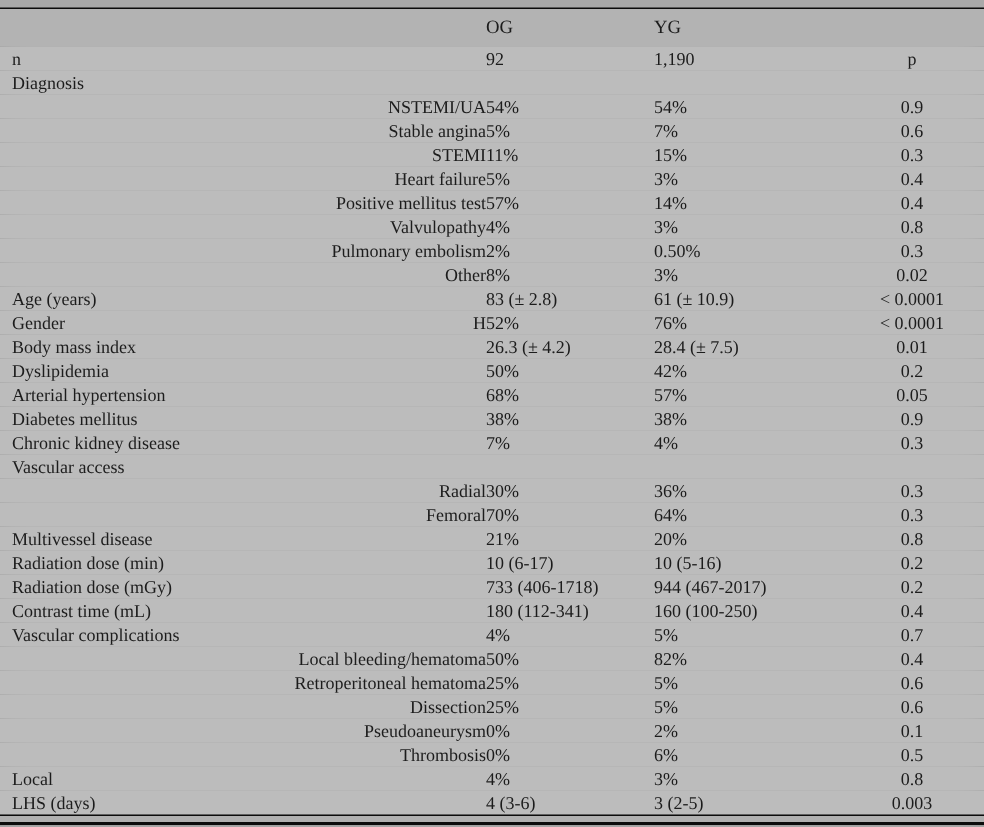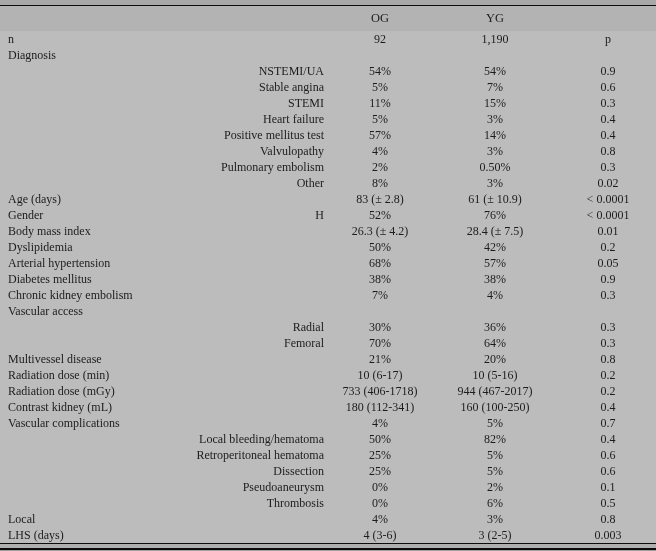--- a/index.html
+++ b/index.html
@@ -47,22 +47,22 @@
     height: 16px;
     font-size: 12px;
     line-height: 16px;
     vertical-align: middle;
     padding: 0;
     white-space: nowrap;
     overflow: hidden;
   }
   .c-label { width: 148px; padding-left: 8px; text-align: left; }
   .c-sub   { width: 162px; padding-left: 6px; text-align: right; }
-  .c-og    { width: 112px; text-align: center; }
-  .c-yg    { width: 118px; text-align: center; }
+  .c-og    { width: 112px; text-align: left; }
+  .c-yg    { width: 118px; }
   .c-p     { width: 108px; text-align: center; }
   .bottom-gap {
     height: 4px;
     background: #b0b0b0;
   }
   .bottom-bar {
     height: 2px;
     background: #0c0c0c;
   }
 </style>
@@ -148,21 +148,21 @@
           <td class="c-p">0.3</td>
         </tr>
         <tr>
           <td class="c-label"></td>
           <td class="c-sub">Other</td>
           <td class="c-og">8%</td>
           <td class="c-yg">3%</td>
           <td class="c-p">0.02</td>
         </tr>
         <tr>
-          <td class="c-label">Age (days)</td>
+          <td class="c-label">Age (years)</td>
           <td class="c-sub"></td>
           <td class="c-og">83 (± 2.8)</td>
           <td class="c-yg">61 (± 10.9)</td>
           <td class="c-p">&lt; 0.0001</td>
         </tr>
         <tr>
           <td class="c-label">Gender</td>
           <td class="c-sub">H</td>
           <td class="c-og">52%</td>
           <td class="c-yg">76%</td>
@@ -190,21 +190,21 @@
           <td class="c-p">0.05</td>
         </tr>
         <tr>
           <td class="c-label">Diabetes mellitus</td>
           <td class="c-sub"></td>
           <td class="c-og">38%</td>
           <td class="c-yg">38%</td>
           <td class="c-p">0.9</td>
         </tr>
         <tr>
-          <td class="c-label">Chronic kidney embolism</td>
+          <td class="c-label">Chronic kidney disease</td>
           <td class="c-sub"></td>
           <td class="c-og">7%</td>
           <td class="c-yg">4%</td>
           <td class="c-p">0.3</td>
         </tr>
         <tr>
           <td class="c-label">Vascular access</td>
           <td class="c-sub"></td>
           <td class="c-og"></td>
           <td class="c-yg"></td>
@@ -239,21 +239,21 @@
           <td class="c-p">0.2</td>
         </tr>
         <tr>
           <td class="c-label">Radiation dose (mGy)</td>
           <td class="c-sub"></td>
           <td class="c-og">733 (406-1718)</td>
           <td class="c-yg">944 (467-2017)</td>
           <td class="c-p">0.2</td>
         </tr>
         <tr>
-          <td class="c-label">Contrast kidney (mL)</td>
+          <td class="c-label">Contrast time (mL)</td>
           <td class="c-sub"></td>
           <td class="c-og">180 (112-341)</td>
           <td class="c-yg">160 (100-250)</td>
           <td class="c-p">0.4</td>
         </tr>
         <tr>
           <td class="c-label">Vascular complications</td>
           <td class="c-sub"></td>
           <td class="c-og">4%</td>
           <td class="c-yg">5%</td>

